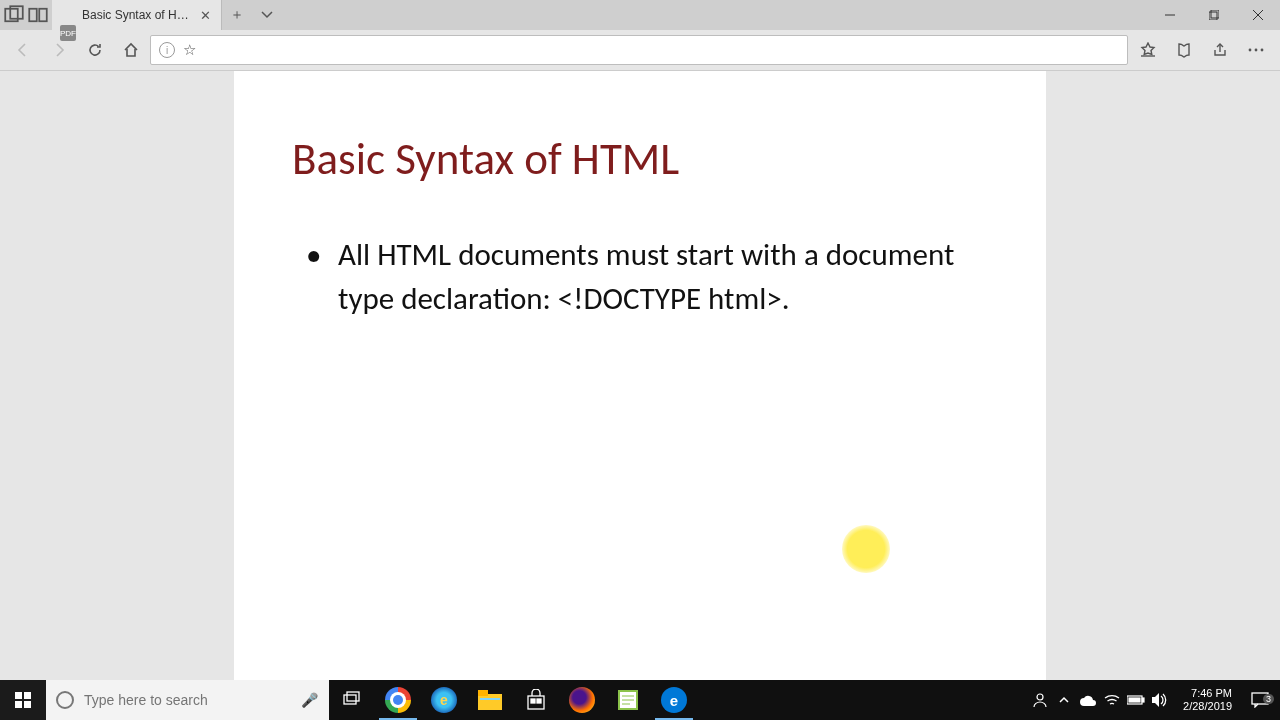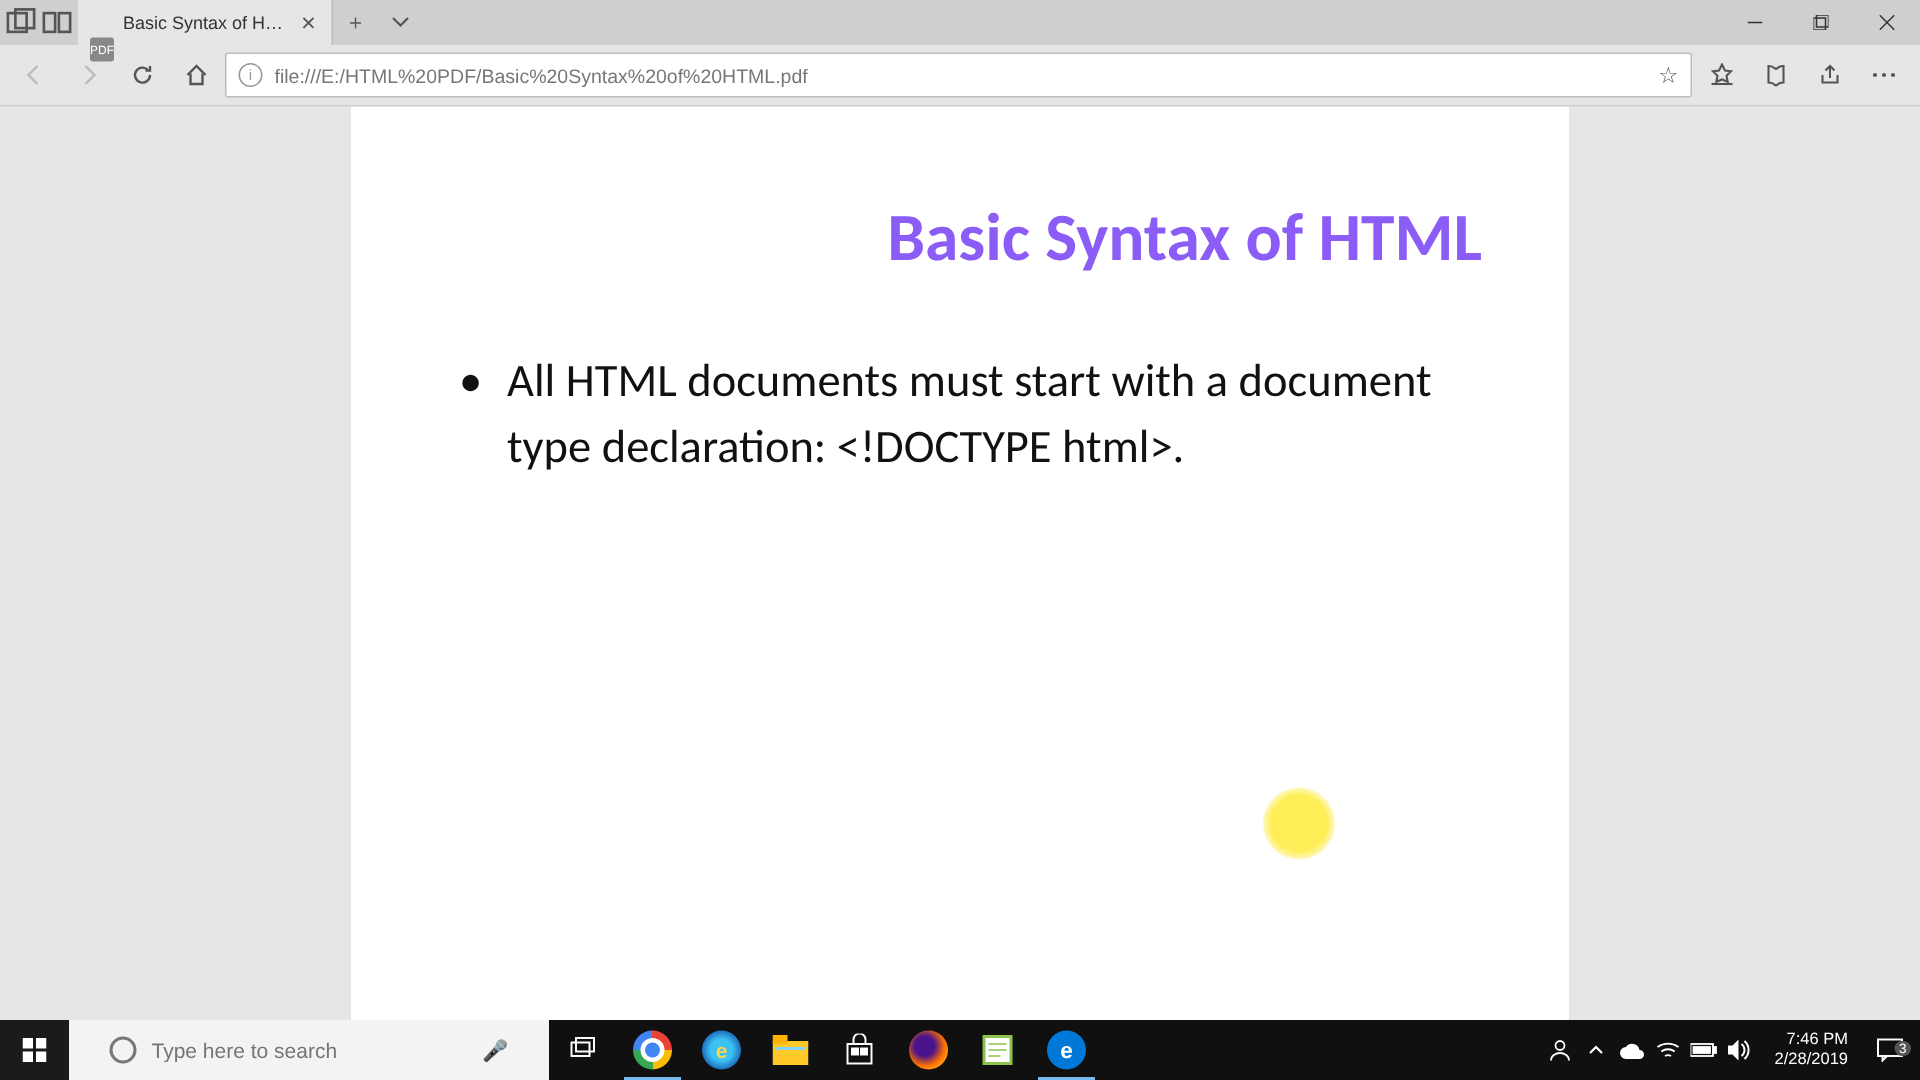--- a/index.html
+++ b/index.html
@@ -69,23 +69,23 @@
   .page {
     position: absolute;
     left: 234px; top: 0;
     width: 812px;
     height: 100%;
     background: #fff;
     padding: 60px 58px 0 58px;
   }
   .page h1 {
     font-size: 45px;
-    font-weight: 700;
-    text-align: right;
-    color: #8b5cf6;
+    font-weight: 400;
+    text-align: left;
+    color: #7f1d1d;
     margin-bottom: 46px;
     font-family: Calibri, "Segoe UI", Arial, sans-serif;
   }
   .page ul { list-style: none; }
   .page li {
     position: relative;
     font-size: 31px;
     line-height: 1.42;
     color: #111;
     padding-left: 46px;
@@ -112,24 +112,24 @@
     position: absolute;
     left: 0; bottom: 0;
     width: 1280px; height: 40px;
     background: #101010;
     display: flex; align-items: center;
     color: #fff;
   }
   .start-btn { width:46px; height:40px; display:flex;align-items:center;justify-content:center; background:#1b1b1b;}
   .start-btn svg { width:16px;height:16px; }
   .searchbox {
-    width: 320px; height: 40px;
+    width: 283px; height: 40px;
     background: #f3f3f3;
     display: flex; align-items: center;
-    padding: 0 27px; gap: 10px;
+    padding: 0 10px; gap: 10px;
     color: #555;
   }
   .searchbox .cortana { width:18px;height:18px;border:2px solid #777;border-radius:50%; }
   .searchbox input {
     flex:1; border:none; outline:none; background:transparent;
     font-size: 14px; color:#333;
   }
   .searchbox .mic { color:#555; font-size:14px; }
   .task-icons { display:flex; height:40px; }
   .tbtn { width:46px; height:40px; display:flex;align-items:center;justify-content:center; position:relative;}
@@ -213,21 +213,20 @@
       </svg>
     </div>
   <div class="nbtn">
       <svg width="16" height="16" viewBox="0 0 16 16" fill="none" stroke="#555" stroke-width="1.6">
         <path d="M2 8 L8 2 L14 8"></path>
         <path d="M4 7v7h8V7"></path>
       </svg>
     </div>
   <div class="urlbox">
     <span class="info">i</span>
-    <span class="url-text">file:///E:/HTML%20PDF/Basic%20Syntax%20of%20HTML.pdf</span>
     <span class="star">☆</span>
   </div>
   <div class="right-icons">
     <div class="rbtn">
         <svg width="16" height="16" viewBox="0 0 16 16" fill="none" stroke="#555" stroke-width="1.4">
           <path d="M8 1l2 4 4 .5-3 3 .8 4L8 11l-3.8 1.5L5 8.5 2 5.5 6 5z"></path>
           <line x1="1" y1="14" x2="15" y2="14"></line>
         </svg>
       </div>
     <div class="rbtn">

